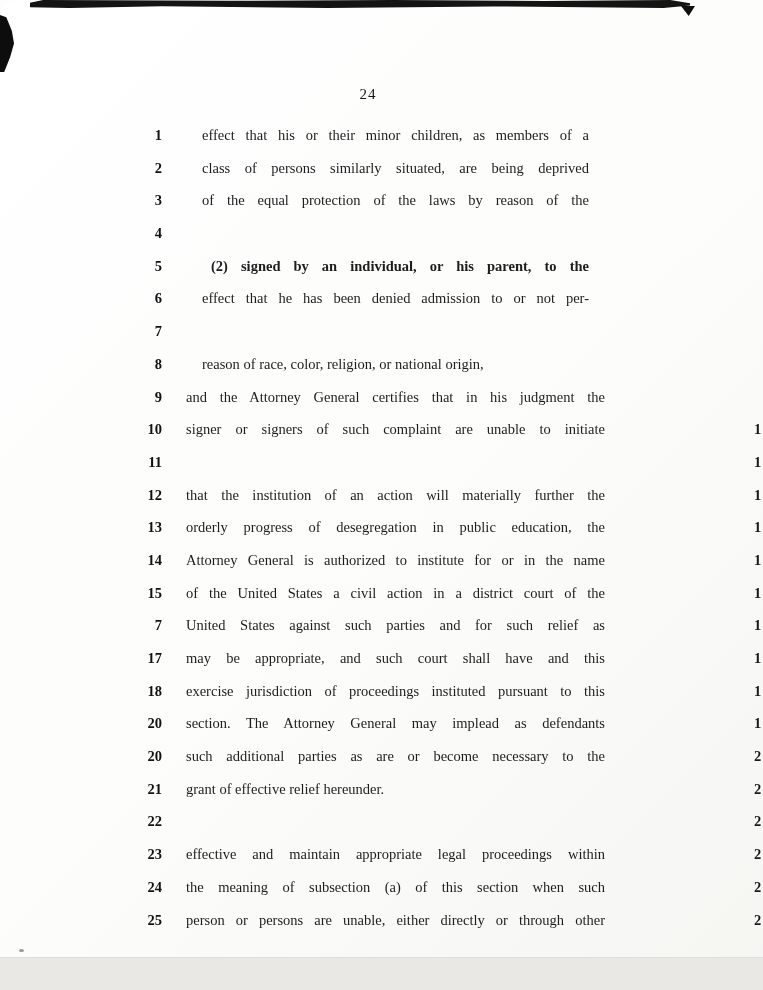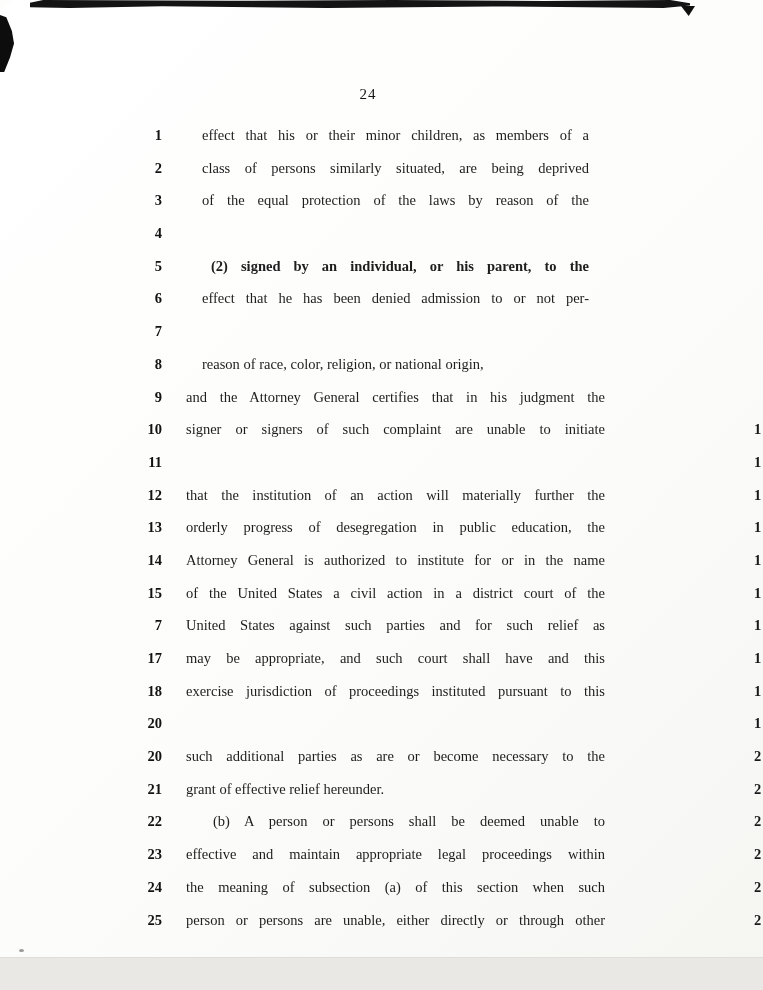--- a/index.html
+++ b/index.html
@@ -202,35 +202,35 @@
         <span class="txt main">may be appropriate, and such court shall have and this</span>
         <span class="edge">1</span>
       </div>
       <div class="row">
         <span class="lineno">18</span>
         <span class="txt main">exercise jurisdiction of proceedings instituted pursuant to this</span>
         <span class="edge">1</span>
       </div>
       <div class="row">
         <span class="lineno">20</span>
+        <span class="txt main">section.  The Attorney General may implead as defendants</span>
         <span class="edge">1</span>
       </div>
       <div class="row">
         <span class="lineno">20</span>
         <span class="txt main">such additional parties as are or become necessary to the</span>
         <span class="edge">2</span>
       </div>
       <div class="row">
         <span class="lineno">21</span>
         <span class="txt main-end">grant of effective relief hereunder.</span>
         <span class="edge">2</span>
       </div>
       <div class="row">
         <span class="lineno">22</span>
-        <span class="txt main-first">(b) A person or persons shall be deemed unable to</span>
         <span class="edge">2</span>
       </div>
       <div class="row">
         <span class="lineno">23</span>
         <span class="txt main">effective and maintain appropriate legal proceedings within</span>
         <span class="edge">2</span>
       </div>
       <div class="row">
         <span class="lineno">24</span>
         <span class="txt main">the meaning of subsection (a) of this section when such</span>

